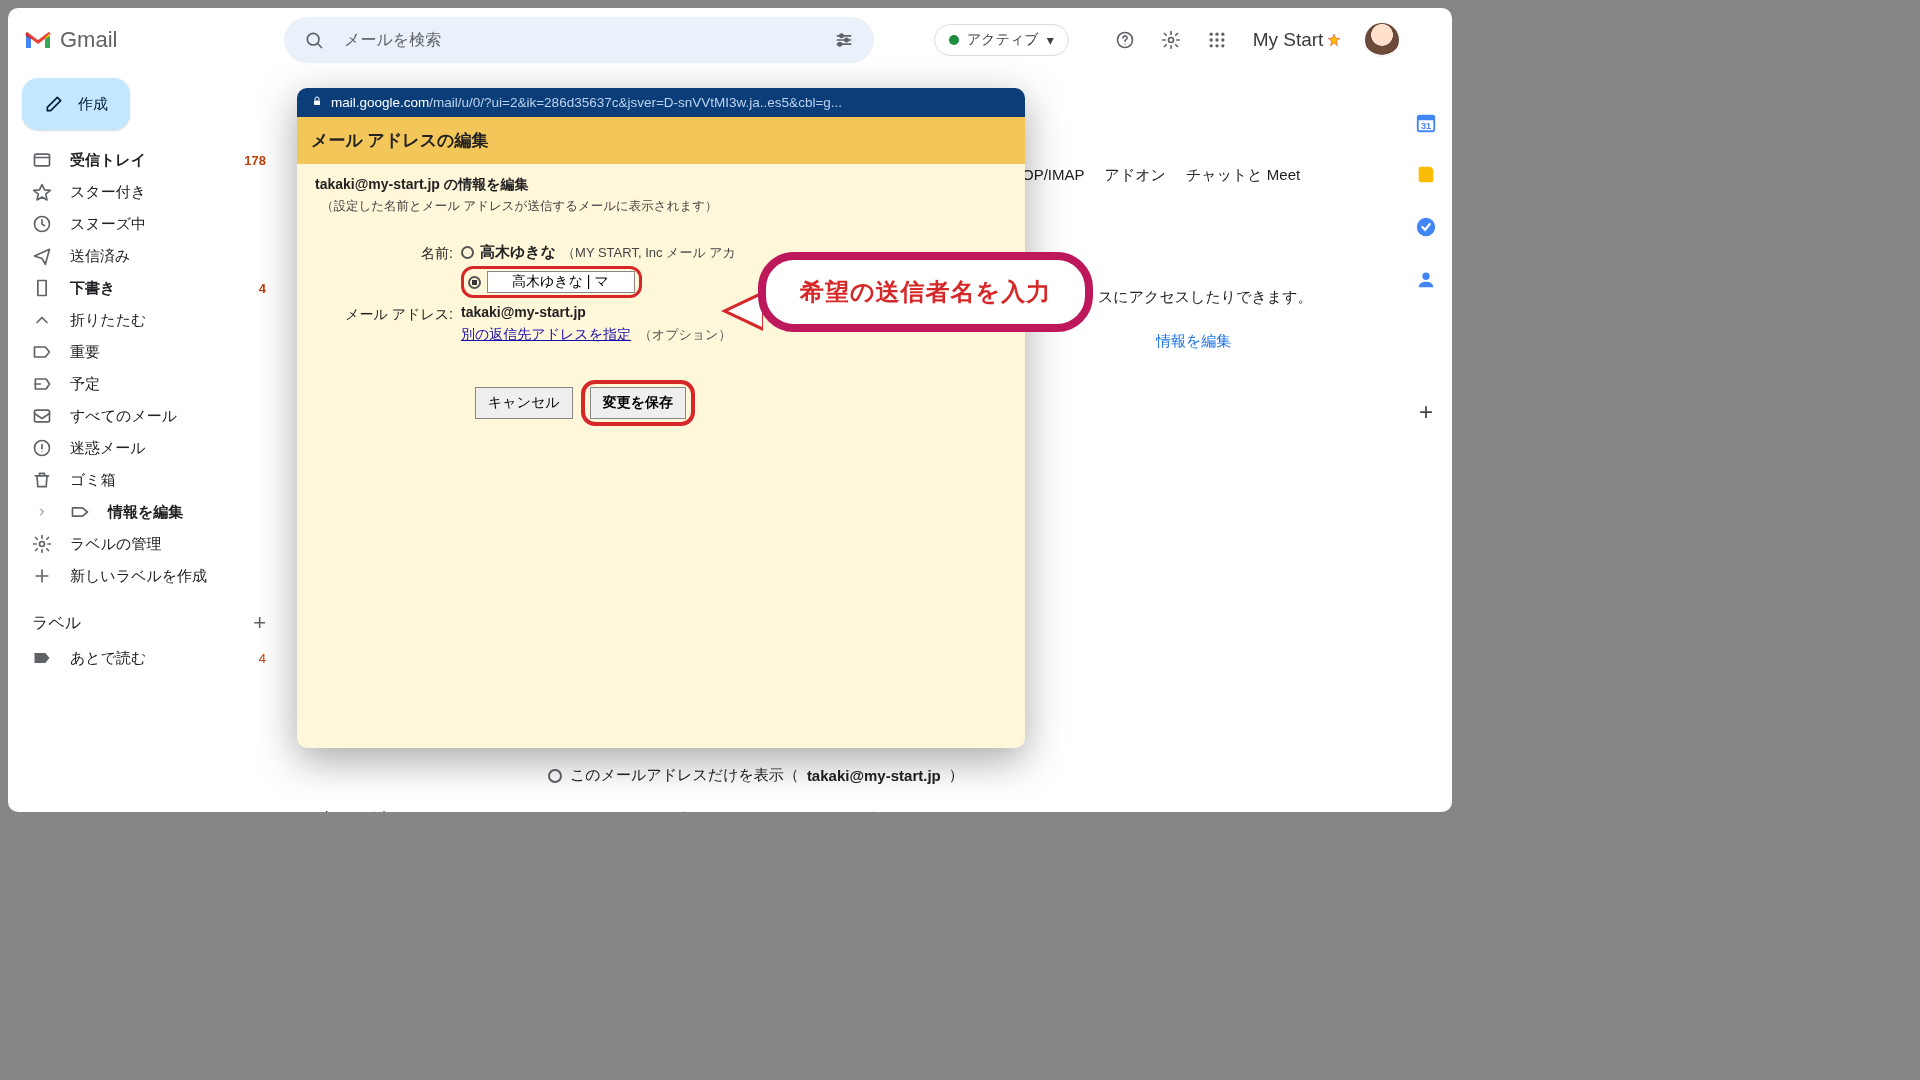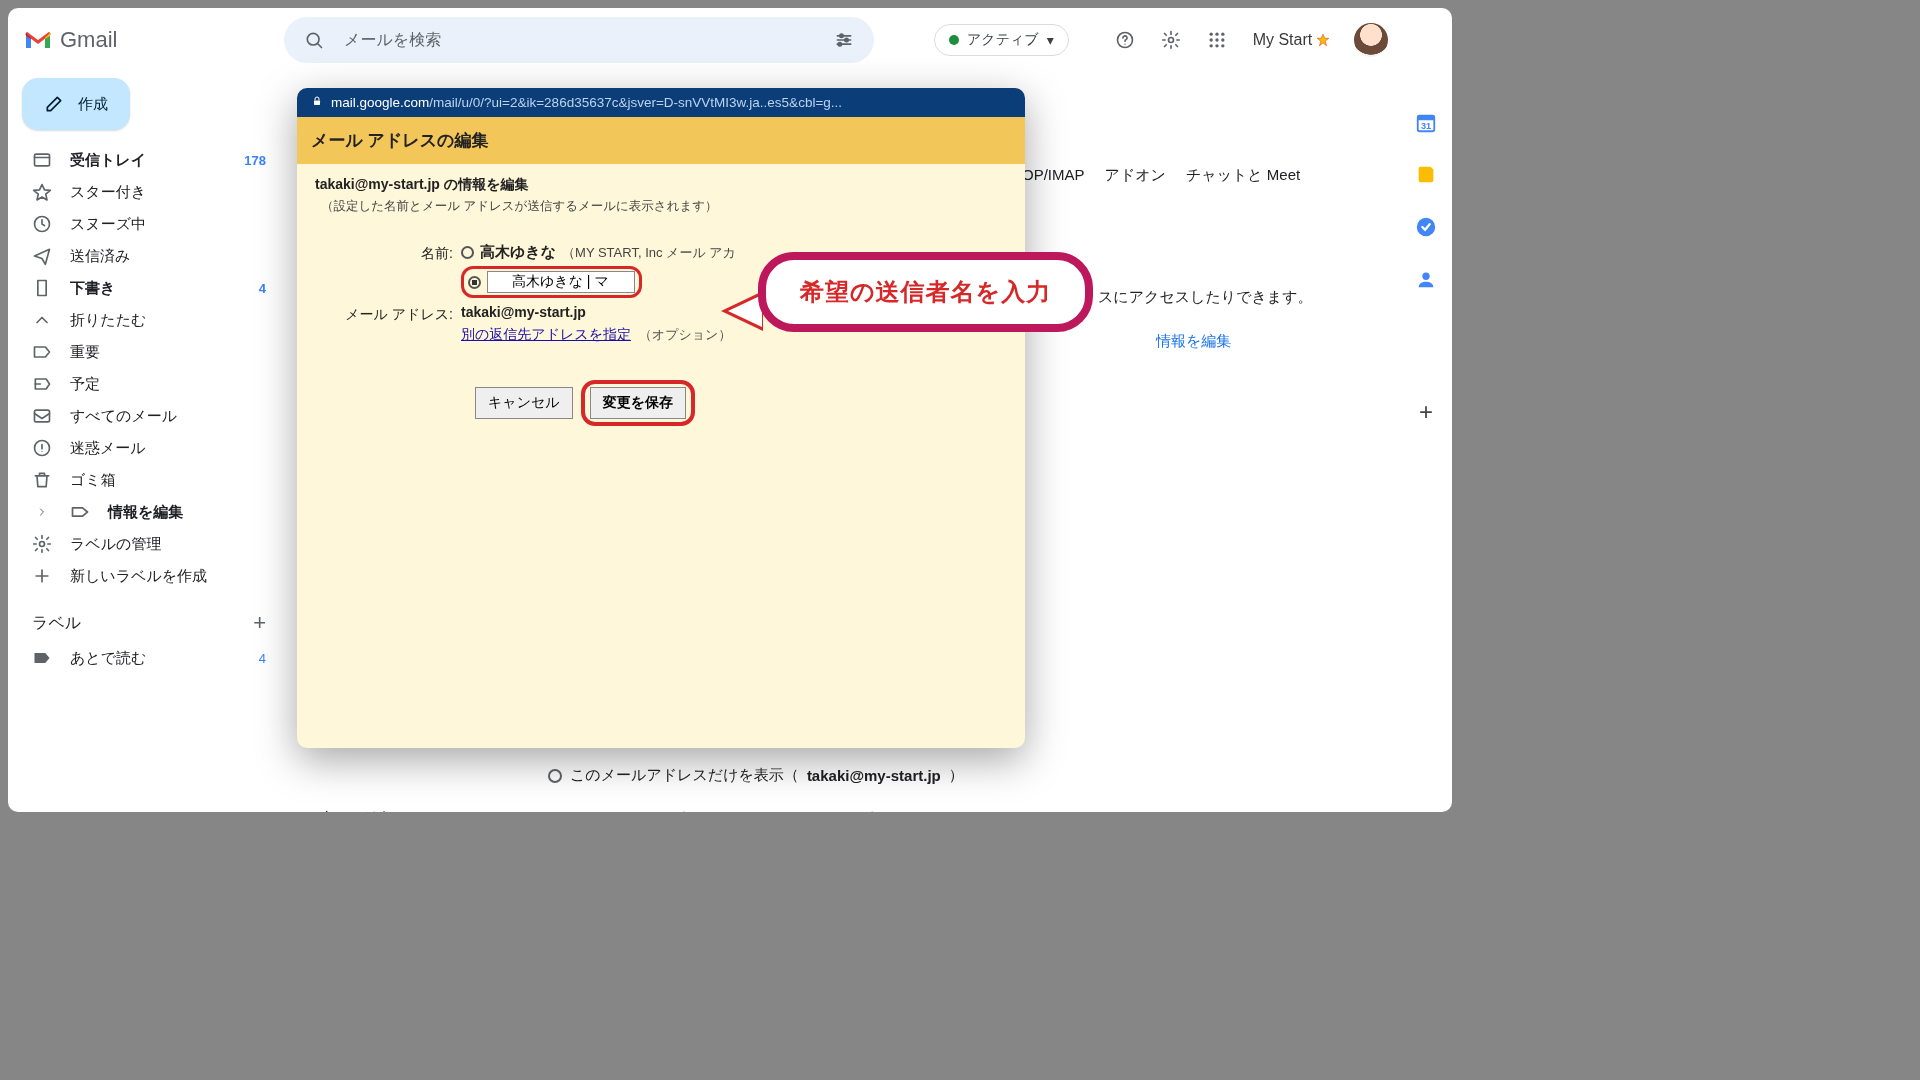--- a/index.html
+++ b/index.html
@@ -11,29 +11,29 @@
 .logo-group { display: flex; align-items: center; gap: 8px; width: 240px; }
 .gmail-logo { width: 28px; height: 22px; position: relative; }
 .gmail-text { font-size: 22px; color: #5f6368; }
 .search-bar { flex: 1; max-width: 590px; height: 46px; background: #eaf1fb; border-radius: 24px; display: flex; align-items: center; padding: 0 14px; gap: 14px; color: #5f6368; }
 .search-placeholder { font-size: 16px; color: #5f6368; }
 .search-tune { margin-left: auto; }
 .status-chip { display: flex; align-items: center; gap: 8px; border: 1px solid #dadce0; border-radius: 22px; padding: 6px 14px; font-size: 14px; color: #3c4043; margin-left: 40px; }
 .status-dot { width: 10px; height: 10px; border-radius: 50%; background: #1e8e3e; }
 .header-icons { display: flex; align-items: center; gap: 14px; margin-left: 20px; }
 .icon-btn { width: 32px; height: 32px; display: flex; align-items: center; justify-content: center; color: #5f6368; cursor: pointer; }
-.brand { font-family: "Comic Sans MS", cursive; font-size: 16px; color: #3a3a3a; margin-left: 6px; display:flex; align-items:center; gap:4px;}
+.brand { font-family: "Comic Sans MS", cursive; font-size: 19px; color: #3a3a3a; margin-left: 6px; display:flex; align-items:center; gap:4px;}
 .avatar { width: 34px; height: 34px; border-radius: 50%; background: radial-gradient(circle at 50% 35%, #ffe0cc 0 38%, #6b4a3a 40% 70%, #f3f3f3 72% 100%); margin-left: 10px; }
 
 
 .body-wrap { display: flex; height: calc(100% - 64px); }
 .sidebar { width: 280px; padding: 6px 8px 0 14px; }
 .compose { background: #c2e7ff; border-radius: 16px; padding: 16px 22px; display: inline-flex; align-items: center; gap: 14px; font-size: 15px; color: #001d35; margin-bottom: 14px; cursor: pointer; box-shadow: 0 1px 2px rgba(0,0,0,.15);}
 .nav-item { display: flex; align-items: center; gap: 18px; padding: 6px 14px 6px 10px; border-radius: 0 18px 18px 0; font-size: 15px; color: #202124; cursor: pointer; }
-.nav-item .count { margin-left: auto; font-size: 13px; color: #3b82f6; }
+.nav-item .count { margin-left: auto; font-size: 13px; color: #c2410c; }
 .nav-item.bold { font-weight: 700; }
 .nav-icon { width: 20px; height: 20px; display: flex; align-items: center; justify-content: center; color: #5f6368; }
 .section-head { display: flex; align-items: center; justify-content: space-between; padding: 18px 14px 6px 10px; font-size: 16px; color: #202124; }
 
 .content { flex: 1; position: relative; padding: 0 8px 0 0; font-size: 15px; color: #202124; }
 
 
 .bg-line-1 { position: absolute; top: 94px; left: 724px; display:flex; gap:20px; font-size:15px; color:#202124;}
 .bg-line-2 { position: absolute; top: 216px; left: 810px; }
 .bg-link { position: absolute; top: 260px; left: 868px; color: #1a73e8; cursor: pointer; }

